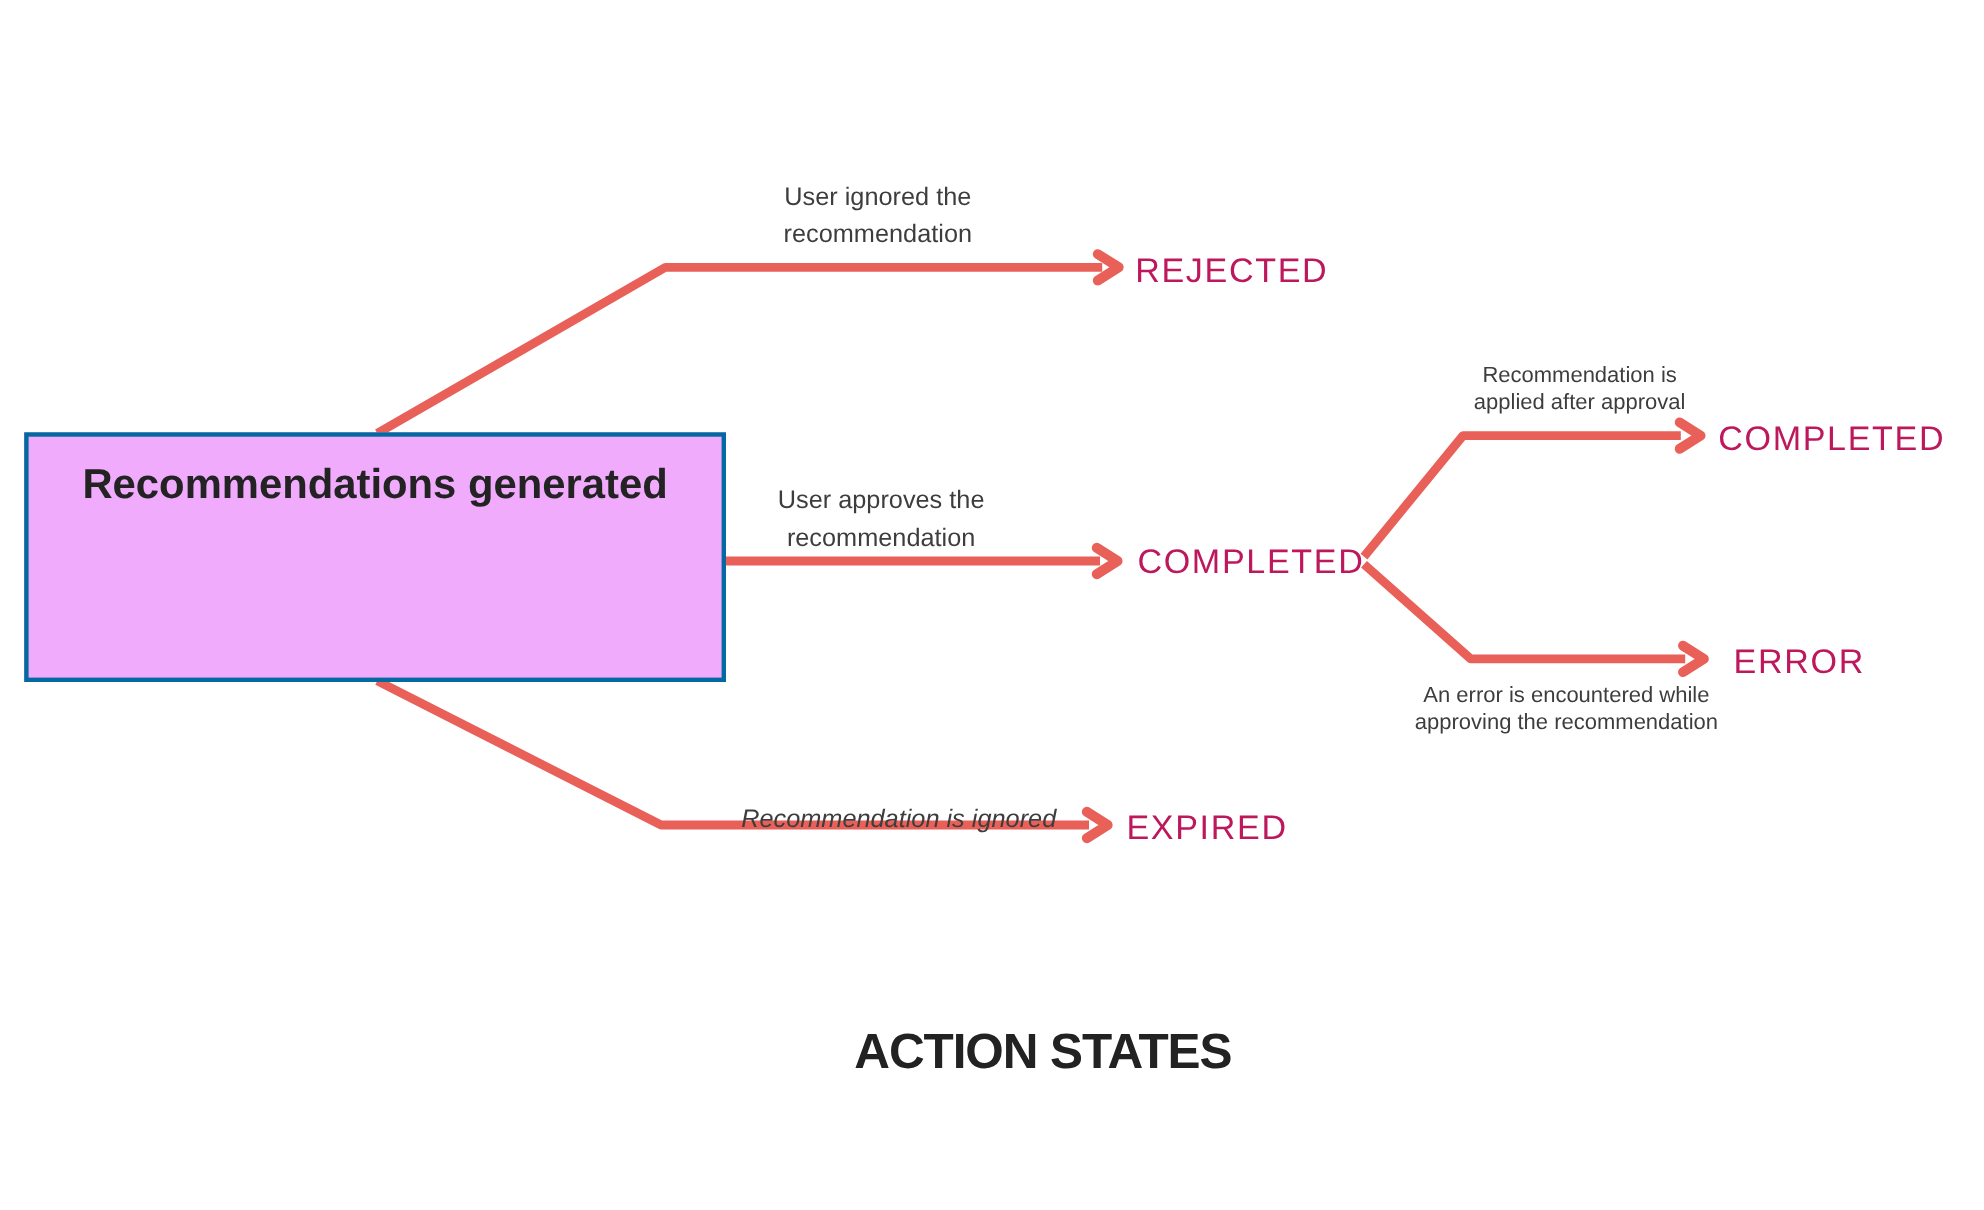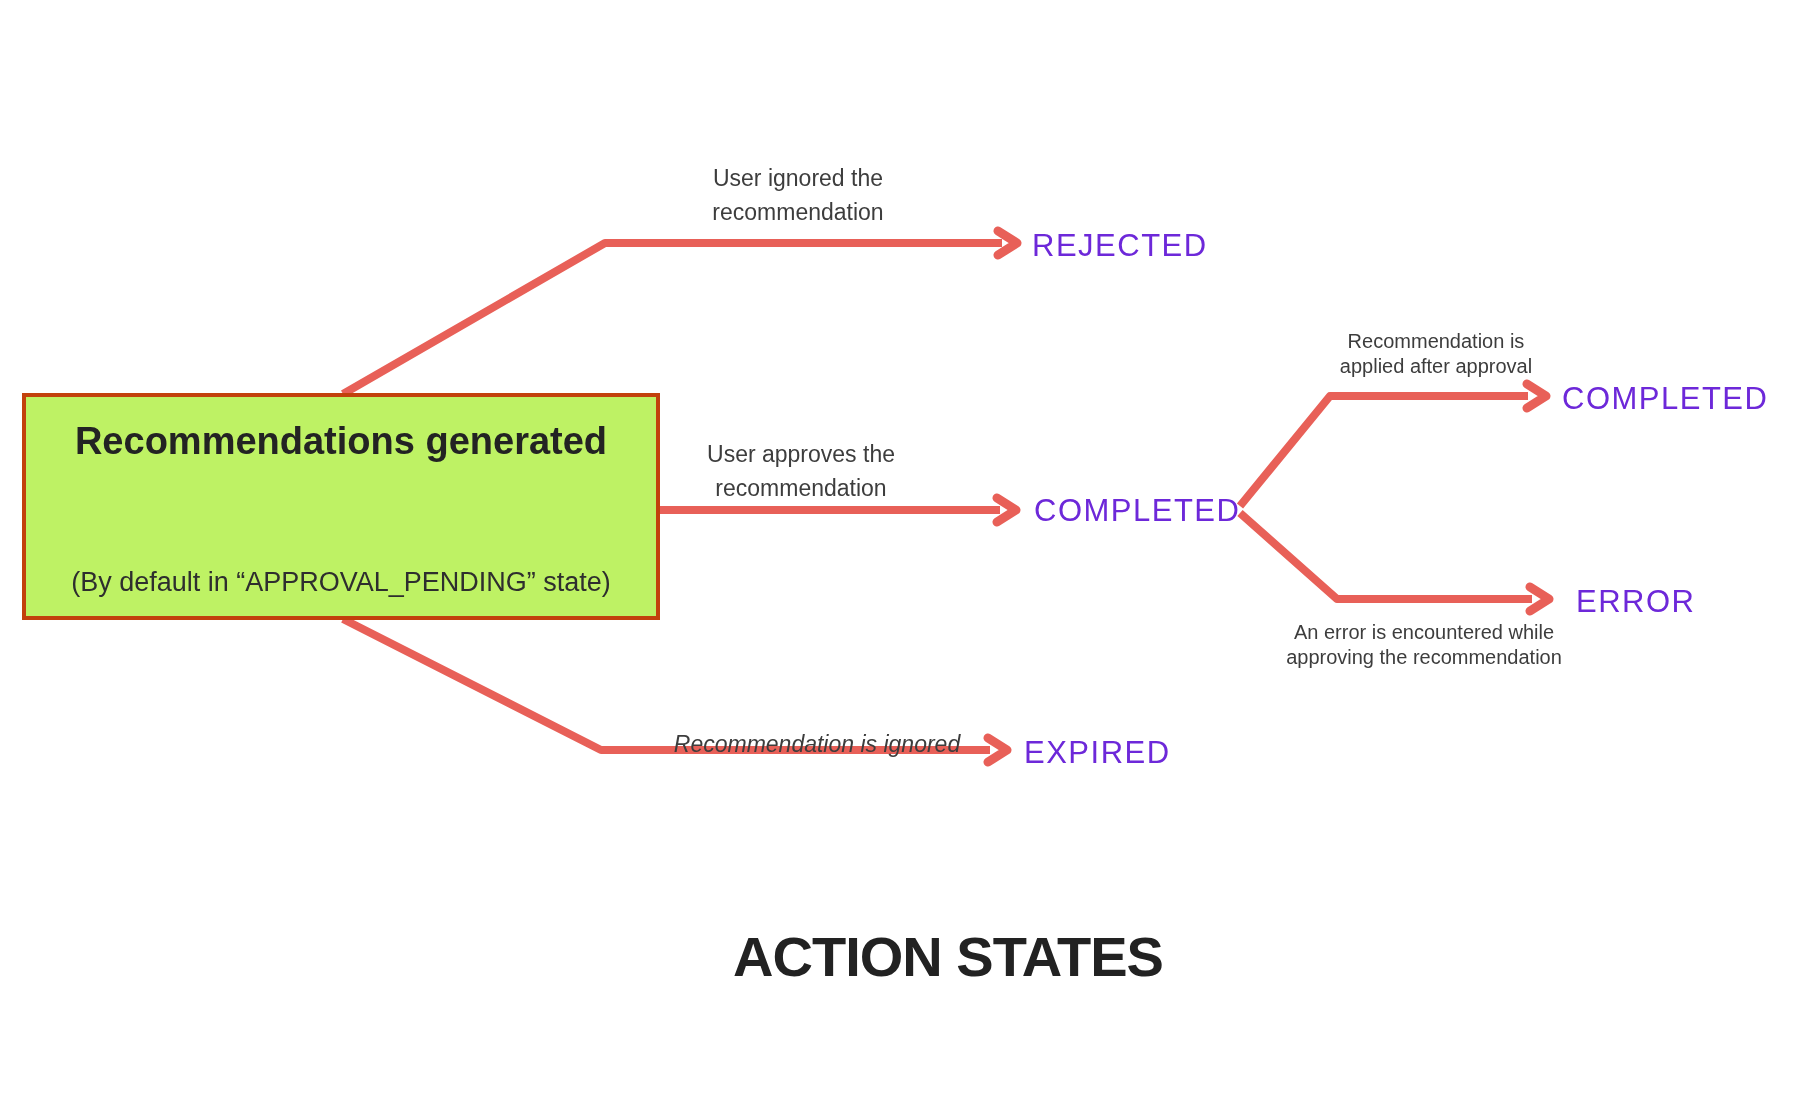--- a/index.html
+++ b/index.html
@@ -35,23 +35,23 @@
     stroke-width: 9;
     stroke-linejoin: round;
     stroke-linecap: round;
   }
   #source-box {
     position: absolute;
     left: 22px;
     top: 393px;
     width: 638px;
     height: 227px;
-    border: 4px solid #c2410c;
+    border: 4px solid #0369a1;
     box-sizing: border-box;
-    background: #bef264;
+    background: #f0abfc;
   }
   .source-title {
     position: absolute;
     top: 16px;
     left: 0;
     width: 100%;
     text-align: center;
     font-size: 38px;
     font-weight: bold;
     line-height: 57px;
@@ -67,21 +67,21 @@
     font-size: 27px;
     font-weight: 300;
     color: #2e2e2e;
   }
   .state-label {
     position: absolute;
     transform: translateY(-50%);
     font-size: 31px;
     font-weight: 300;
     letter-spacing: 1.5px;
-    color: #6d28d9;
+    color: #be185d;
     white-space: nowrap;
   }
   .edge-label {
     position: absolute;
     transform: translate(-50%, -50%);
     text-align: center;
     font-weight: 300;
     color: #3d3d3d;
     white-space: nowrap;
   }
@@ -91,21 +91,21 @@
   }
   .edge-label.size-right {
     font-size: 20px;
     line-height: 25px;
   }
   #diagram-title {
     position: absolute;
     left: 948px;
     top: 956px;
     transform: translate(-50%, -50%);
-    font-size: 56px;
+    font-size: 45px;
     font-weight: bold;
     letter-spacing: -1px;
     color: #222222;
     white-space: nowrap;
   }
 </style>
 </head>
 <body>
 
 <div id="canvas">
@@ -125,21 +125,20 @@
     <polyline class="edge-arrowhead" points="1527,384 1546,396 1527,408"></polyline>
 
     <polyline class="edge-line" points="1240,513 1337,599 1532,599"></polyline>
     <polyline class="edge-arrowhead" points="1530,587 1549,599 1530,611"></polyline>
   </svg>
 
   <div id="source-box">
     <div class="source-title">
       <div>Recommendations generated</div>
     </div>
-    <div class="source-subtitle">(By default in “APPROVAL_PENDING” state)</div>
   </div>
 
   <div class="state-label" style="left:1032px; top:246px;">REJECTED</div>
   <div class="state-label" style="left:1034px; top:511px;">COMPLETED</div>
   <div class="state-label" style="left:1024px; top:753px;">EXPIRED</div>
   <div class="state-label" style="left:1562px; top:399px;">COMPLETED</div>
   <div class="state-label" style="left:1576px; top:602px;">ERROR</div>
 
   <div class="edge-label size-left" style="left:798px; top:195px;">
     <div>User ignored the</div>

